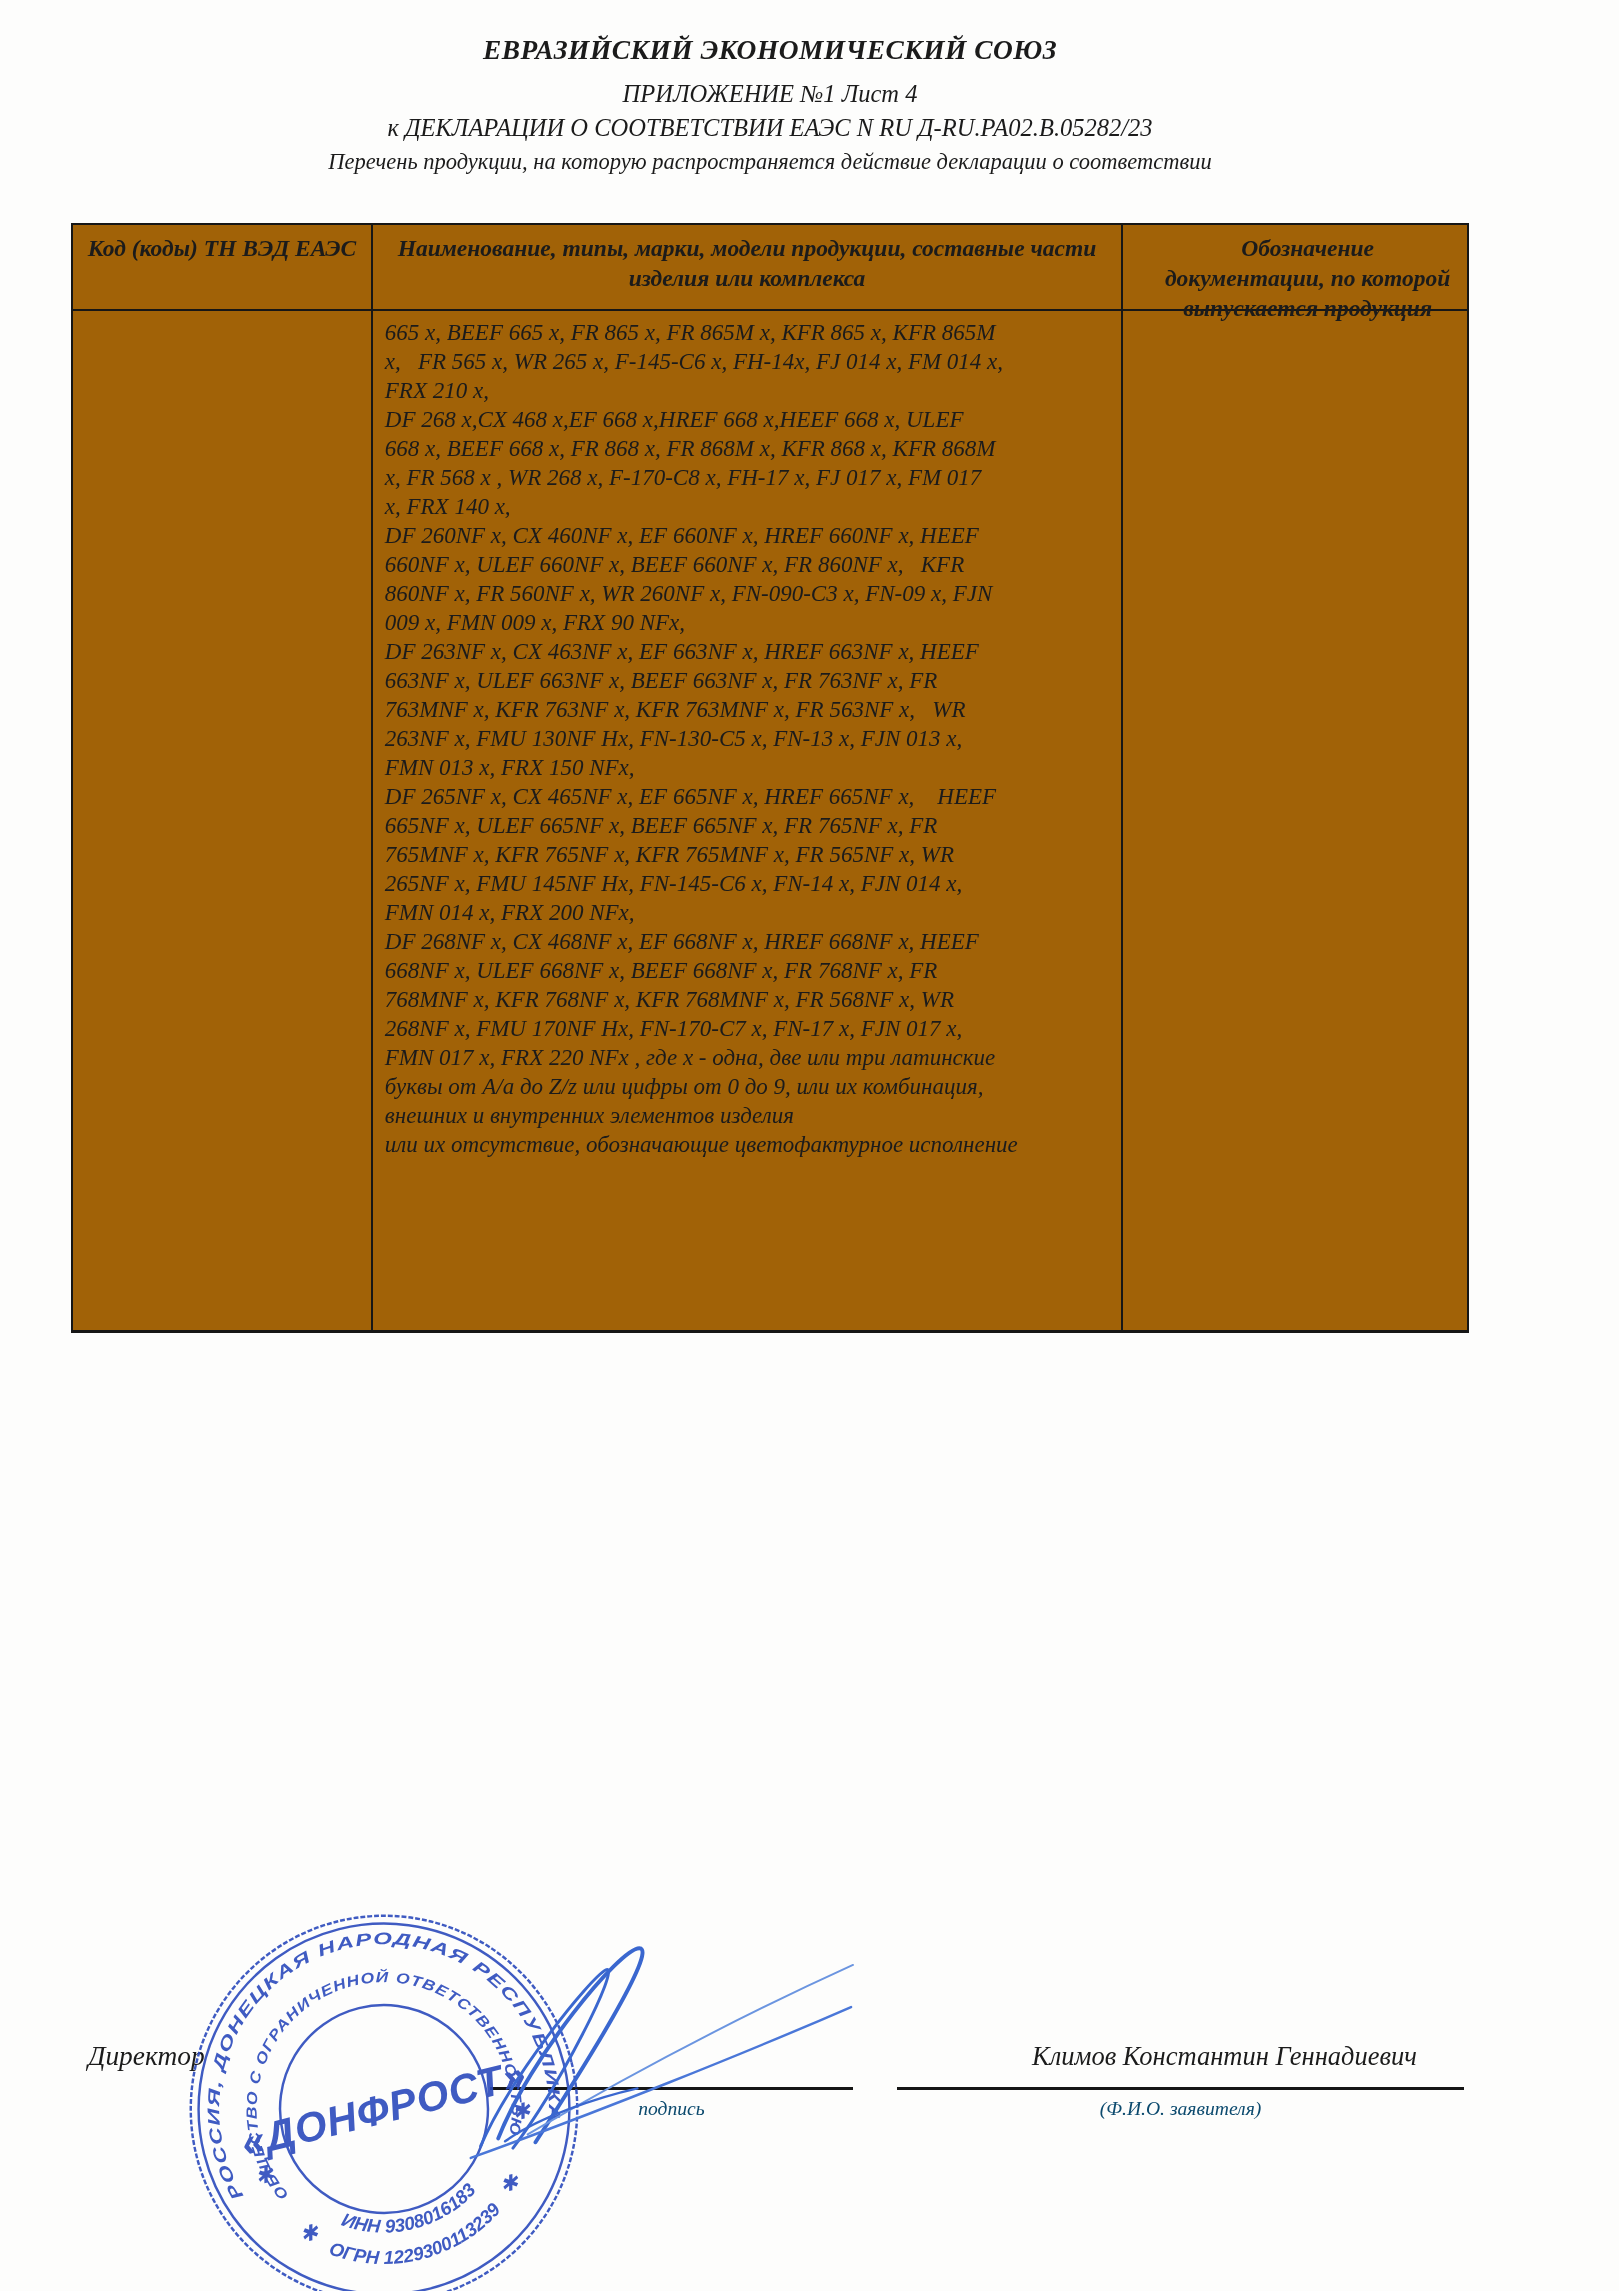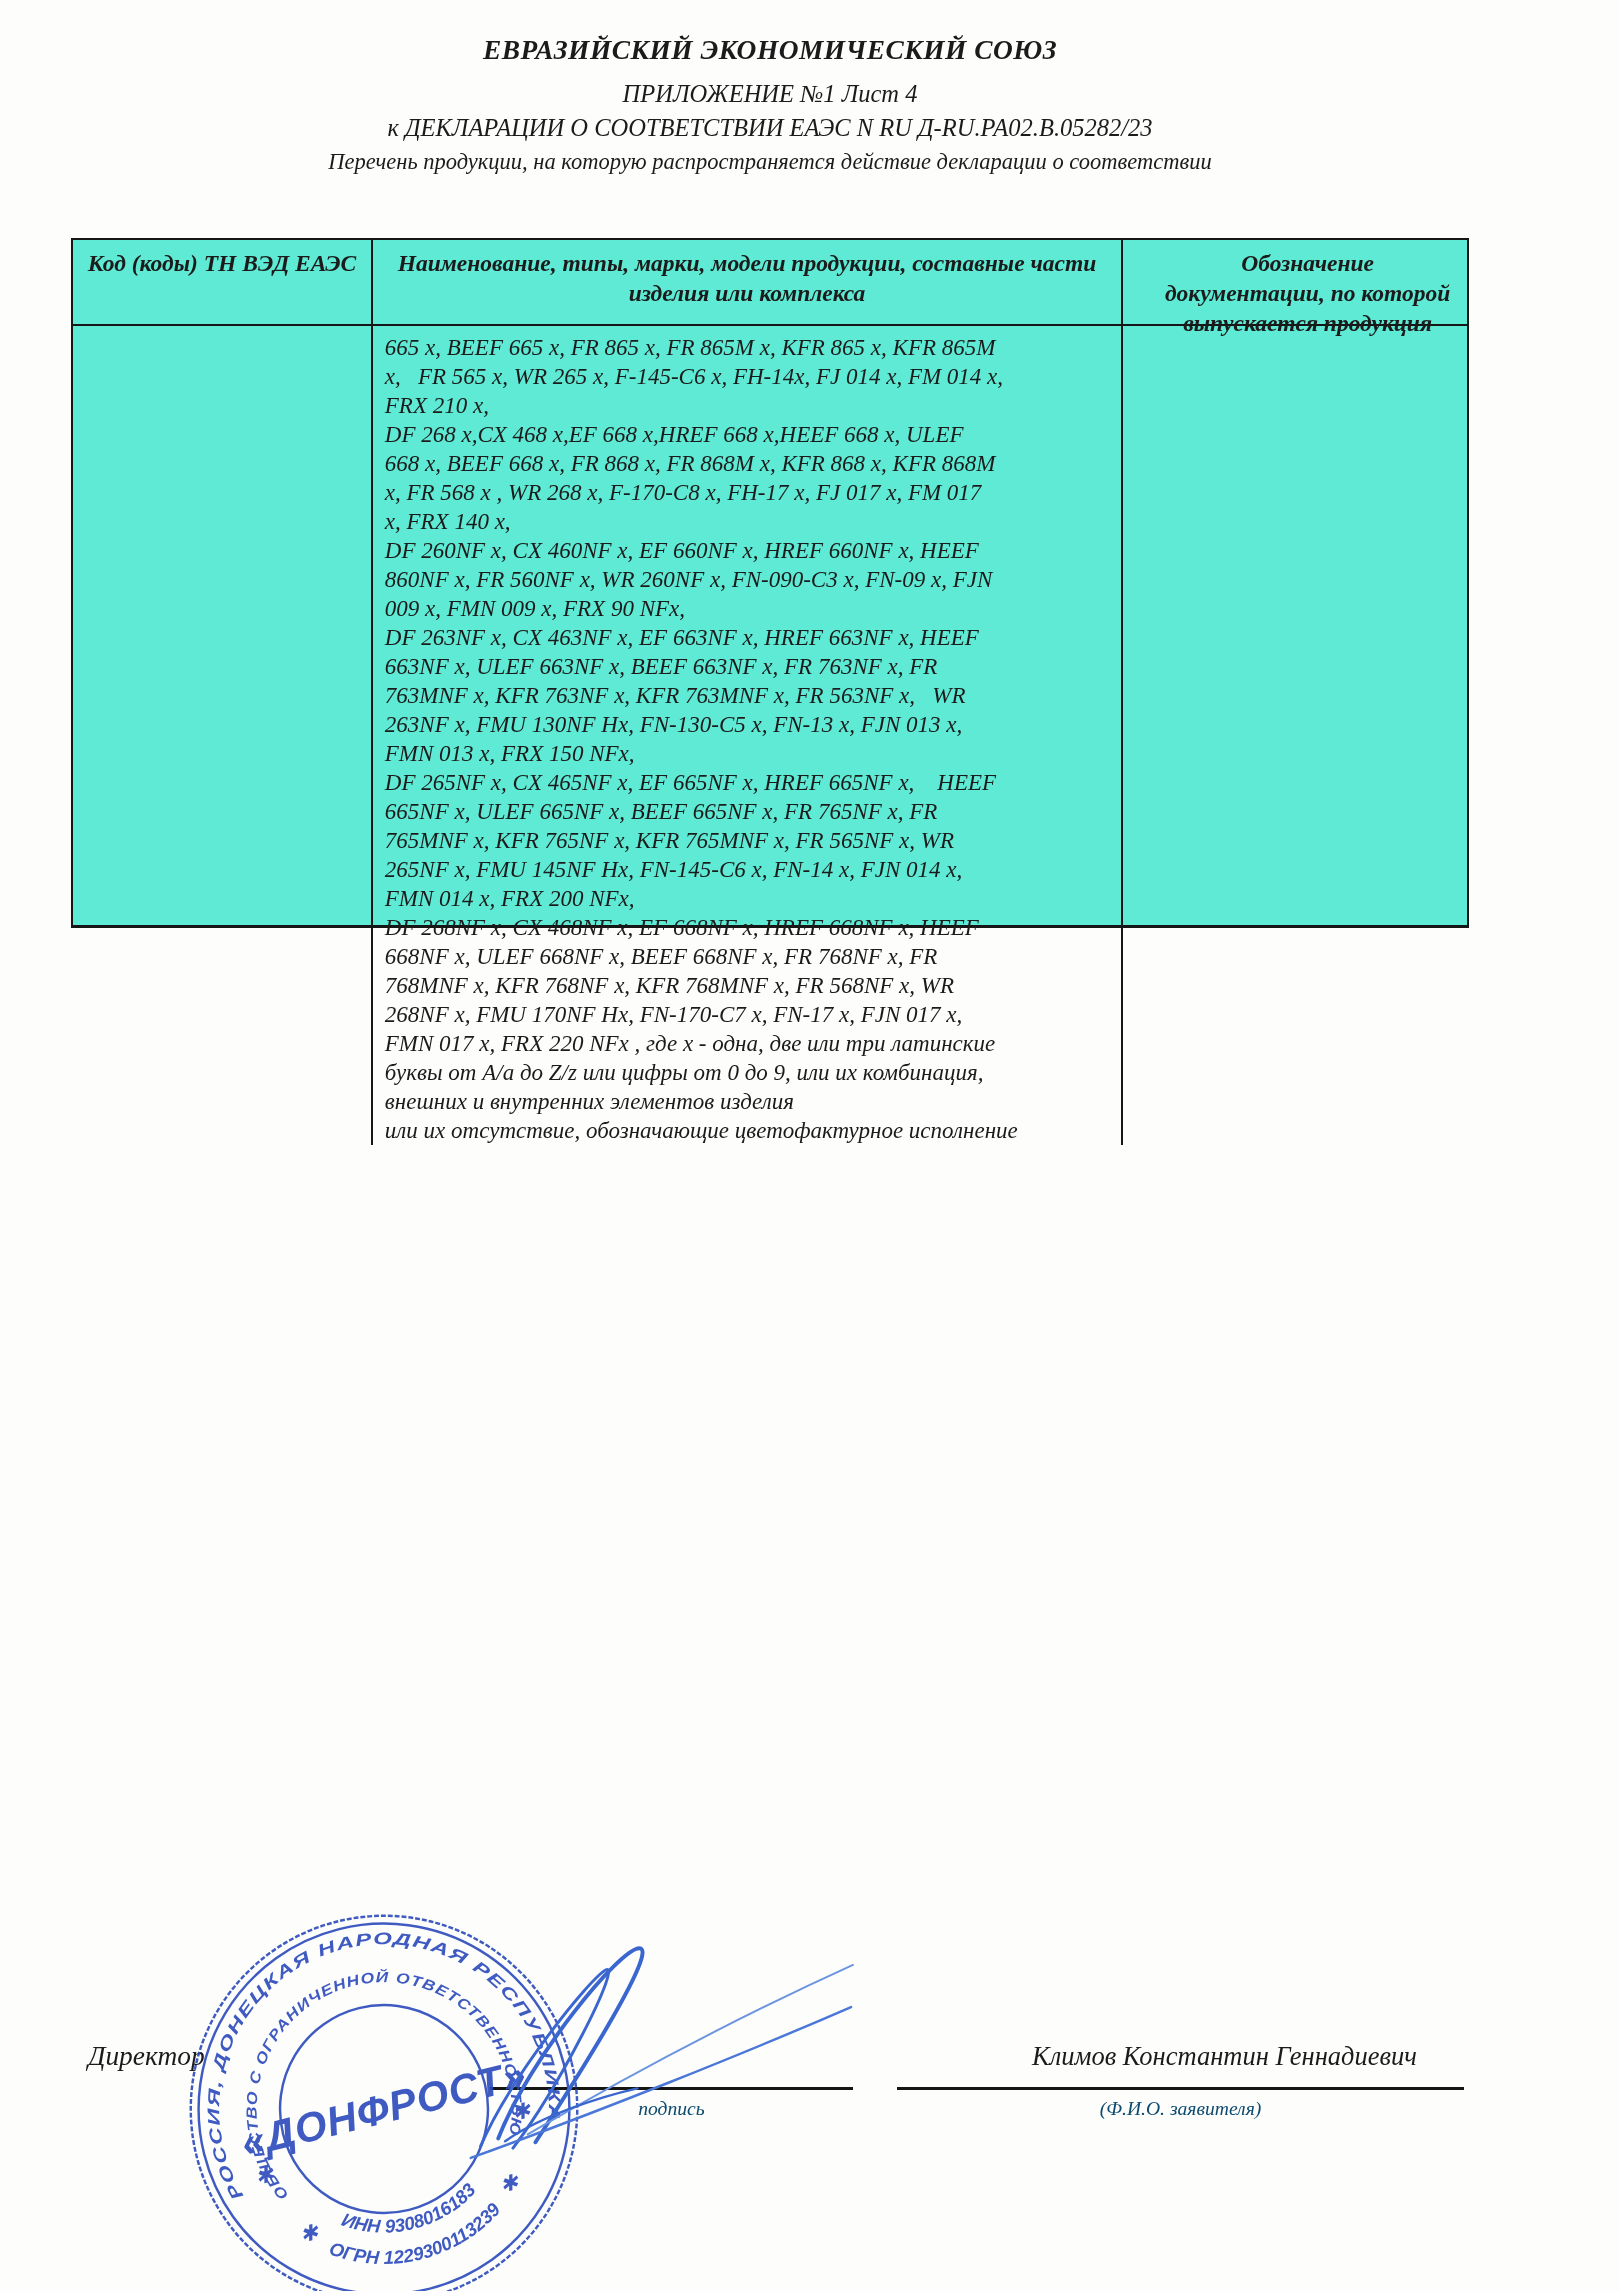--- a/index.html
+++ b/index.html
@@ -16,28 +16,27 @@
   
   .doc-header{position:absolute;left:71px;top:35px;width:1398px;text-align:center;}
   .doc-title{font-size:27.4px;font-weight:bold;letter-spacing:0.5px;margin:0 0 13.7px 0;}
   .doc-sub1{font-size:24.5px;margin:0 0 5.9px 0;}
   .doc-sub2{font-size:24.5px;margin:0 0 7.8px 0;}
   .doc-sub3{font-size:22.5px;margin:0;}
 
   
   .doc-table{
     position:absolute;left:71px;top:223px;
-    width:1398px;height:690px;
+    width:1398px;height:1110px;
     border:2.9px solid #161616;border-bottom-width:3.9px;
     display:grid;
     grid-template-columns:300px 750px 1fr;
     grid-template-rows:86px 1fr;
     box-sizing:border-box;
-    background:#5eead4;
-    margin-top:15px;
+    background:#a16207;
   }
   .cell{box-sizing:border-box;border-right:2px solid #161616;border-bottom:2px solid #161616;}
   .cell.last-col{border-right:none;padding-left:39px;}
   .cell.body-row{border-bottom:none;}
   .th{
     font-weight:bold;font-size:23.5px;line-height:30px;
     text-align:center;padding:7.8px 13.7px 0 13.7px;
   }
   .models-cell{padding:6.9px 9.8px 0 11.8px;}
   .tline{
@@ -78,20 +77,21 @@
     <div class="cell body-row"></div>
     <div class="cell body-row models-cell">
         <div class="tline">665 x, BEEF 665 x, FR 865 x, FR 865M x, KFR 865 x, KFR 865M</div>
         <div class="tline">x,   FR 565 x, WR 265 x, F-145-C6 x, FH-14x, FJ 014 x, FM 014 x,</div>
         <div class="tline">FRX 210 x,</div>
         <div class="tline">DF 268 x,CX 468 x,EF 668 x,HREF 668 x,HEEF 668 x, ULEF</div>
         <div class="tline">668 x, BEEF 668 x, FR 868 x, FR 868M x, KFR 868 x, KFR 868M</div>
         <div class="tline">x, FR 568 x , WR 268 x, F-170-C8 x, FH-17 x, FJ 017 x, FM 017</div>
         <div class="tline">x, FRX 140 x,</div>
         <div class="tline">DF 260NF x, CX 460NF x, EF 660NF x, HREF 660NF x, HEEF</div>
+        <div class="tline">660NF x, ULEF 660NF x, BEEF 660NF x, FR 860NF x,   KFR</div>
         <div class="tline">860NF x, FR 560NF x, WR 260NF x, FN-090-C3 x, FN-09 x, FJN</div>
         <div class="tline">009 x, FMN 009 x, FRX 90 NFx,</div>
         <div class="tline">DF 263NF x, CX 463NF x, EF 663NF x, HREF 663NF x, HEEF</div>
         <div class="tline">663NF x, ULEF 663NF x, BEEF 663NF x, FR 763NF x, FR</div>
         <div class="tline">763MNF x, KFR 763NF x, KFR 763MNF x, FR 563NF x,   WR</div>
         <div class="tline">263NF x, FMU 130NF Hx, FN-130-C5 x, FN-13 x, FJN 013 x,</div>
         <div class="tline">FMN 013 x, FRX 150 NFx,</div>
         <div class="tline">DF 265NF x, CX 465NF x, EF 665NF x, HREF 665NF x,    HEEF</div>
         <div class="tline">665NF x, ULEF 665NF x, BEEF 665NF x, FR 765NF x, FR</div>
         <div class="tline">765MNF x, KFR 765NF x, KFR 765MNF x, FR 565NF x, WR</div>

